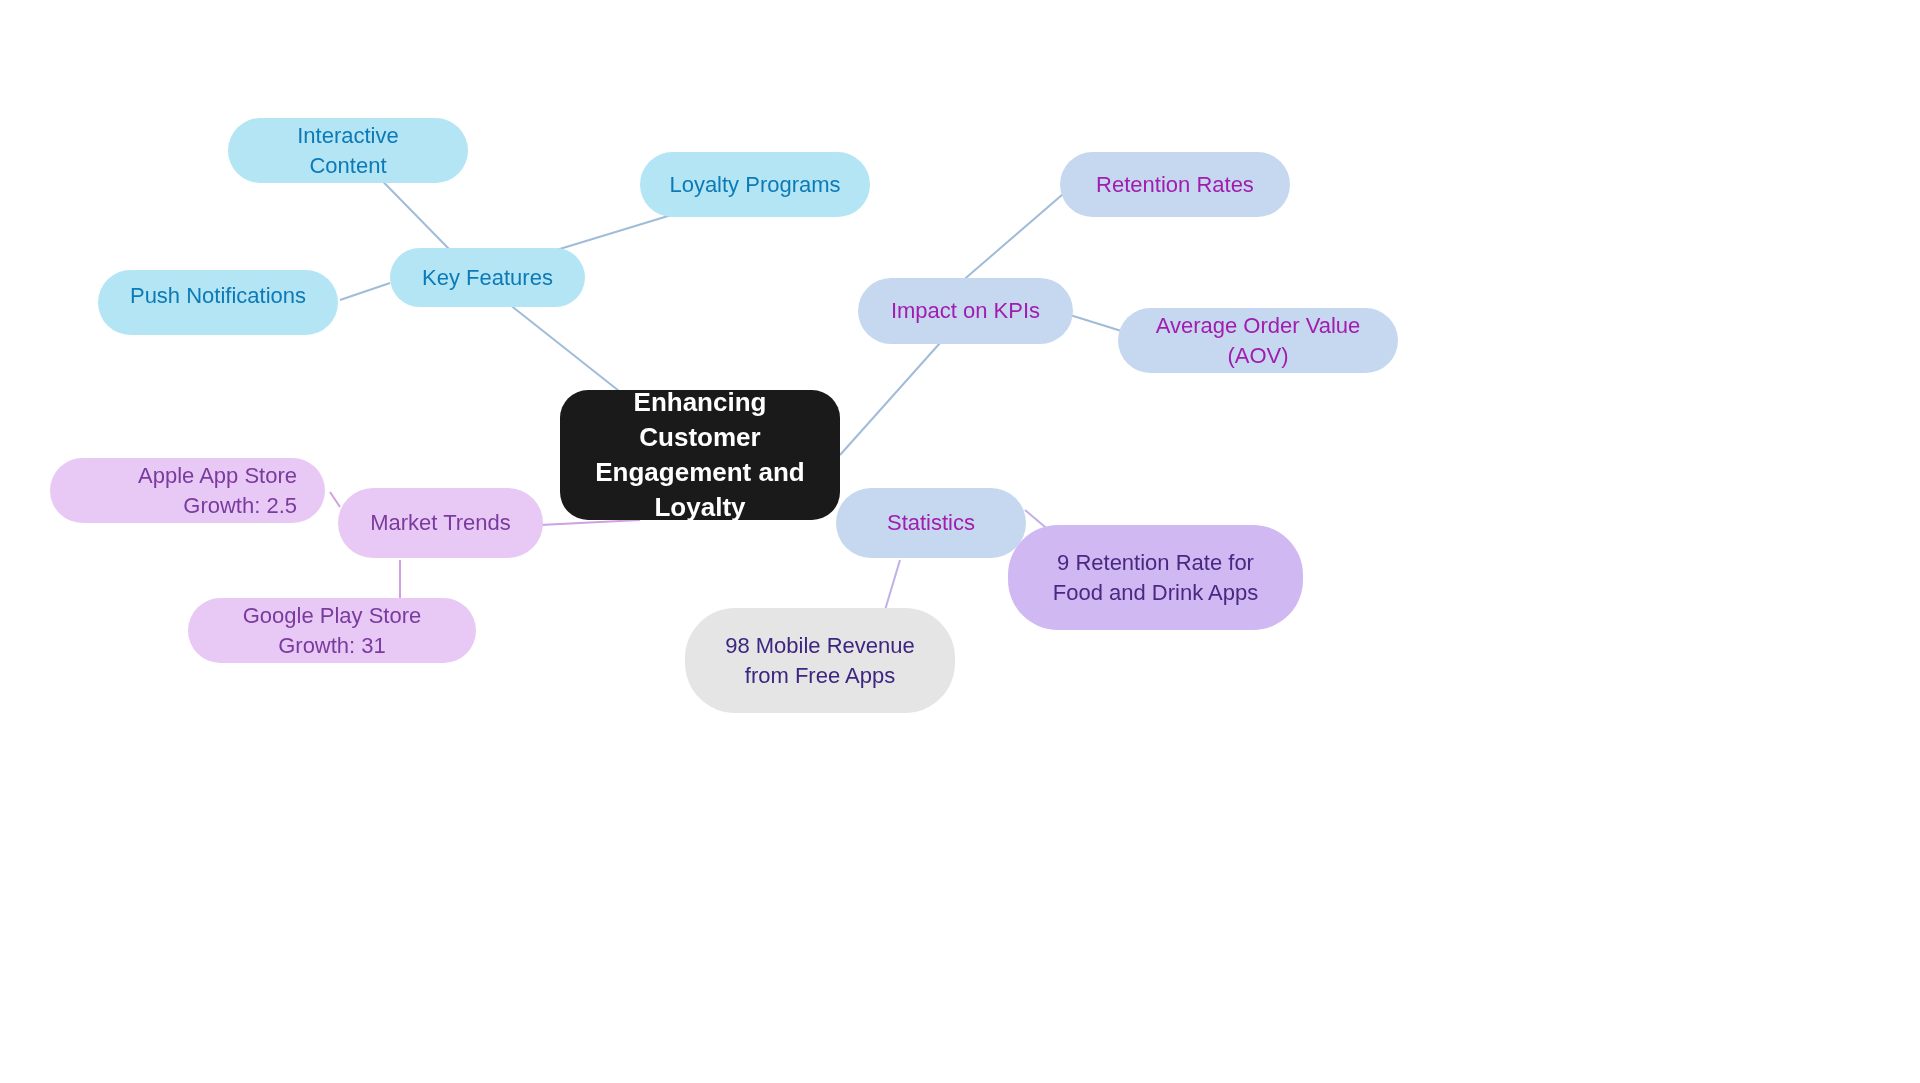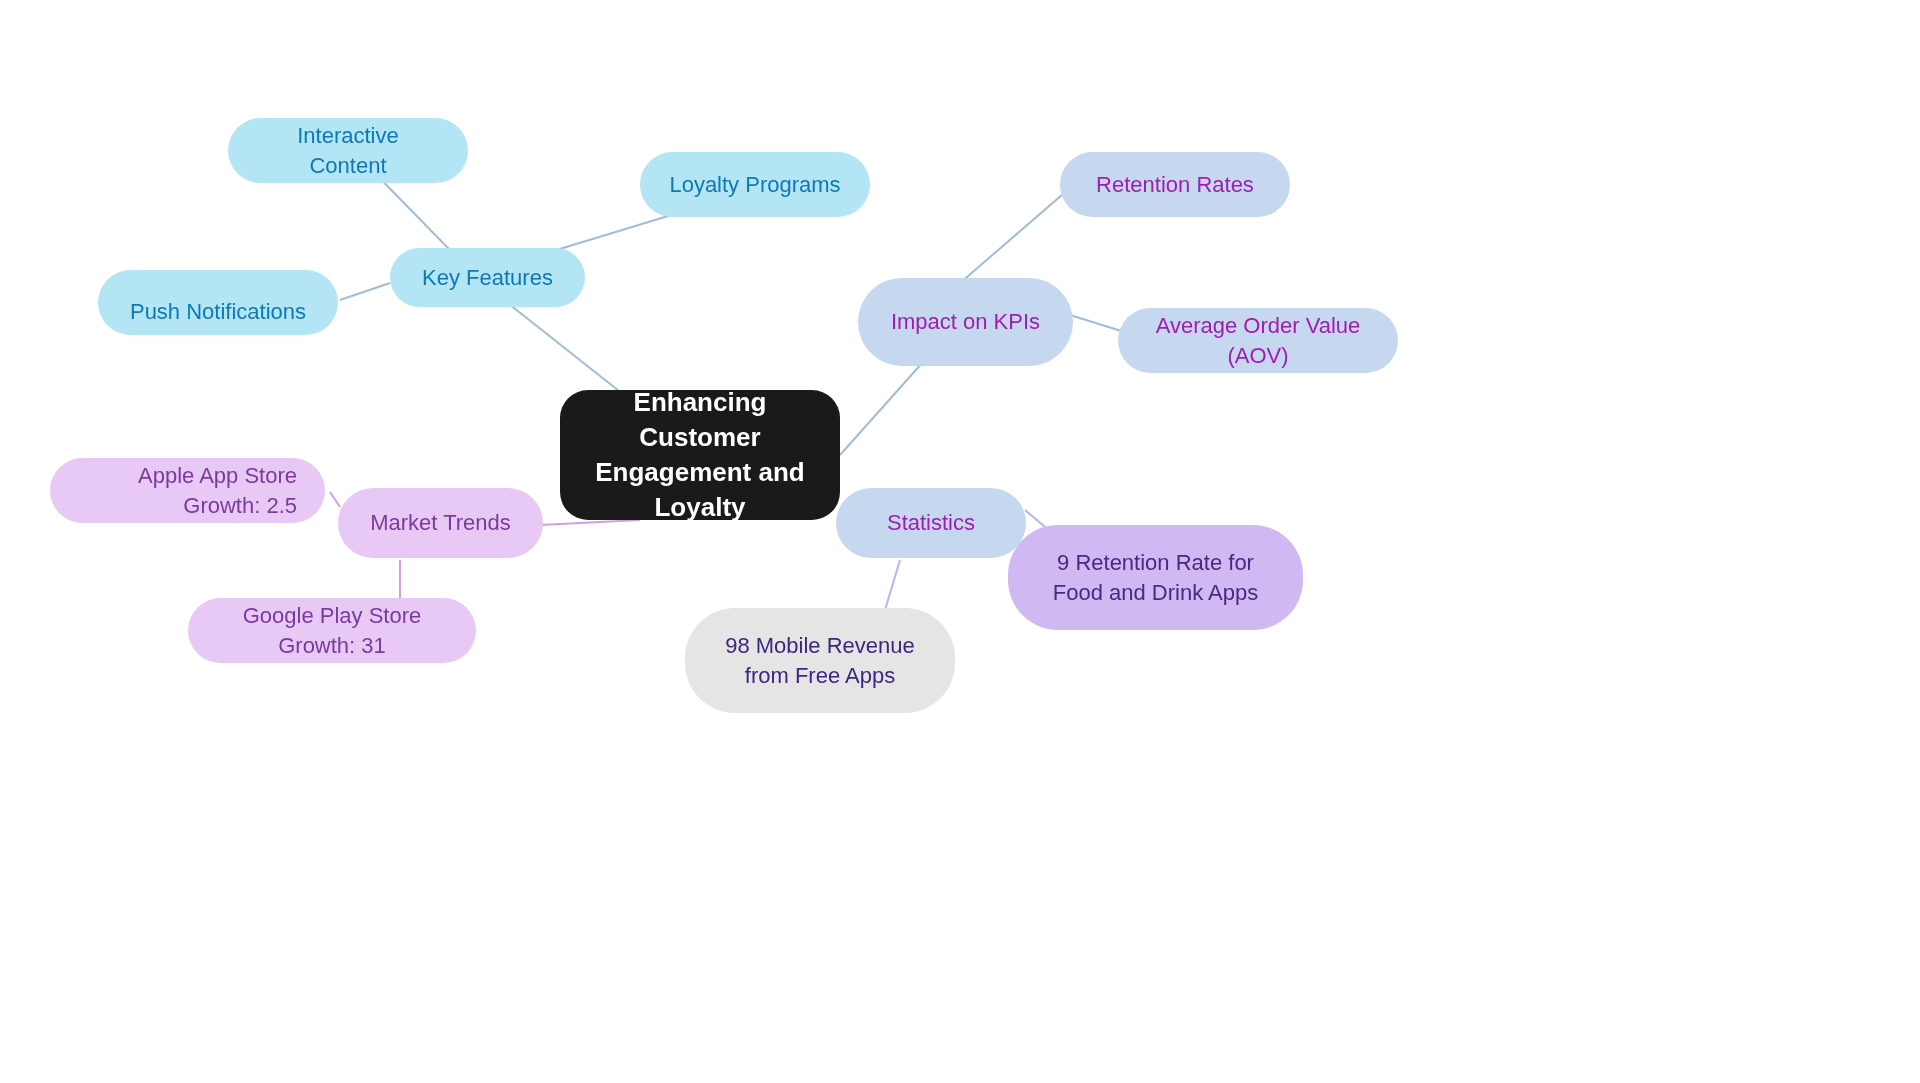--- a/index.html
+++ b/index.html
@@ -20,21 +20,21 @@
       z-index: 0;
     }
     .node {
       position: absolute;
       border-radius: 50px;
       display: flex;
       align-items: center;
       justify-content: center;
       text-align: center;
       z-index: 1;
-      padding: 8px 28px;
+      padding: 24px 28px;
       font-size: 22px;
       font-weight: 500;
       line-height: 1.35;
     }
     .node-center {
       background: #1a1a1a;
       color: #ffffff;
       font-size: 26px;
       font-weight: 600;
       border-radius: 28px;
@@ -113,21 +113,21 @@
 </div>
 
 <div class="node node-blue" style="left: 640px; top: 152px; width: 230px; height: 65px;">
   <span>Loyalty Programs</span>
 </div>
 
 <div class="node node-blue" style="left: 98px; top: 270px; width: 240px; height: 65px; align-items: flex-end;">
   <span>Push Notifications</span>
 </div>
 
-<div class="node node-blue-mid" style="left: 858px; top: 278px; width: 215px; height: 88px;">
+<div class="node node-blue-mid" style="left: 858px; top: 278px; width: 215px; height: 66px;">
   <span>Impact on KPIs</span>
 </div>
 
 <div class="node node-blue-mid" style="left: 1060px; top: 152px; width: 230px; height: 65px;">
   <span>Retention Rates</span>
 </div>
 
 <div class="node node-blue-mid" style="left: 1118px; top: 308px; width: 280px; height: 65px;">
   <span>Average Order Value (AOV)</span>
 </div>

